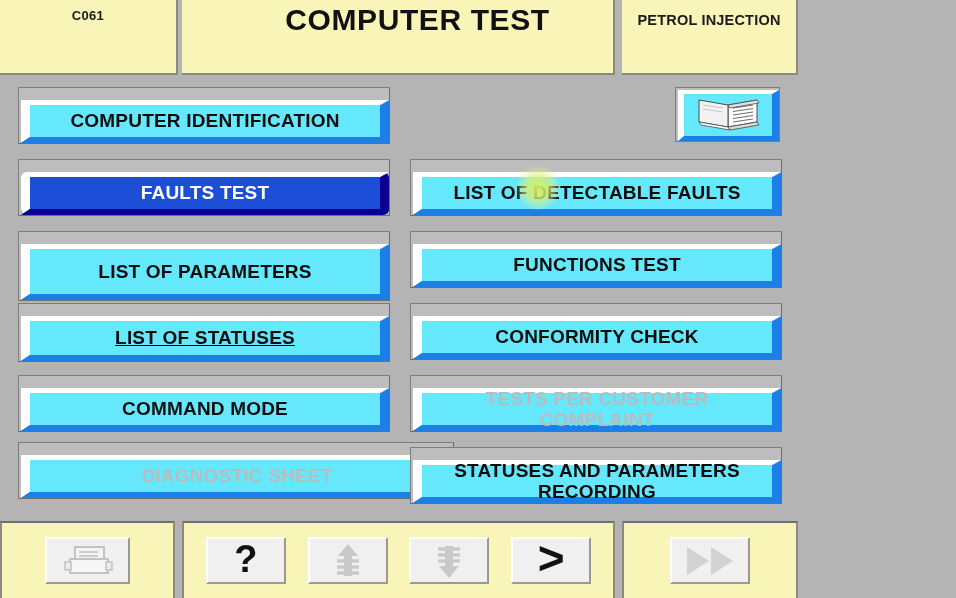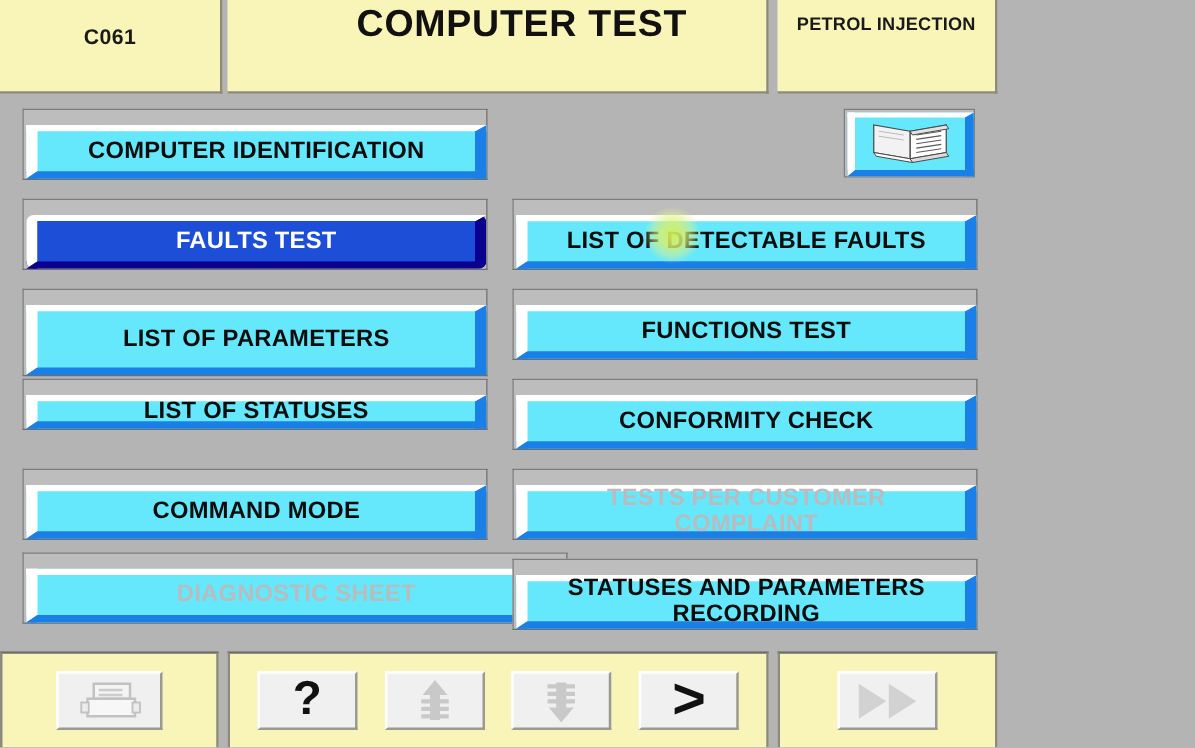--- a/index.html
+++ b/index.html
@@ -29,25 +29,25 @@
     border-bottom: 2px solid #8a8a80;
     display: flex;
     align-items: flex-start;
     justify-content: center;
   }
   #hdr-code   { left: 0;     width: 178px; }
   #hdr-title  { left: 182px; width: 433px; padding-left: 40px; }
   #hdr-system { left: 622px; width: 176px; }
 
   .hdr-code-text {
-    font-size: 17px;
+    font-size: 13px;
     font-weight: bold;
     color: #1a1a1a;
     letter-spacing: .3px;
-    margin-top: 20px;
+    margin-top: 8px;
   }
   .hdr-title-text {
     font-size: 30px;
     font-weight: bold;
     color: #111;
     letter-spacing: .6px;
     margin-top: 3px;
     white-space: nowrap;
   }
   .hdr-system-text {
@@ -228,21 +228,21 @@
       <span class="label">FAULTS TEST</span>
     </div>
   </div>
 
   <div class="btn" id="btn-l2" style="left: 18px; width: 372px; top: 231px; height: 70px;">
     <div class="face">
       <span class="label">LIST OF PARAMETERS</span>
     </div>
   </div>
 
-  <div class="btn" id="btn-l3" style="left: 18px; width: 372px; top: 303px; height: 41px;">
+  <div class="btn" id="btn-l3" style="left: 18px; width: 372px; top: 303px; height: 59px; text-decoration: underline;">
     <div class="face">
       <span class="label">LIST OF STATUSES</span>
     </div>
   </div>
 
   <div class="btn" id="btn-l4" style="left: 18px; width: 372px; top: 375px; height: 57px;">
     <div class="face">
       <span class="label">COMMAND MODE</span>
     </div>
   </div>

